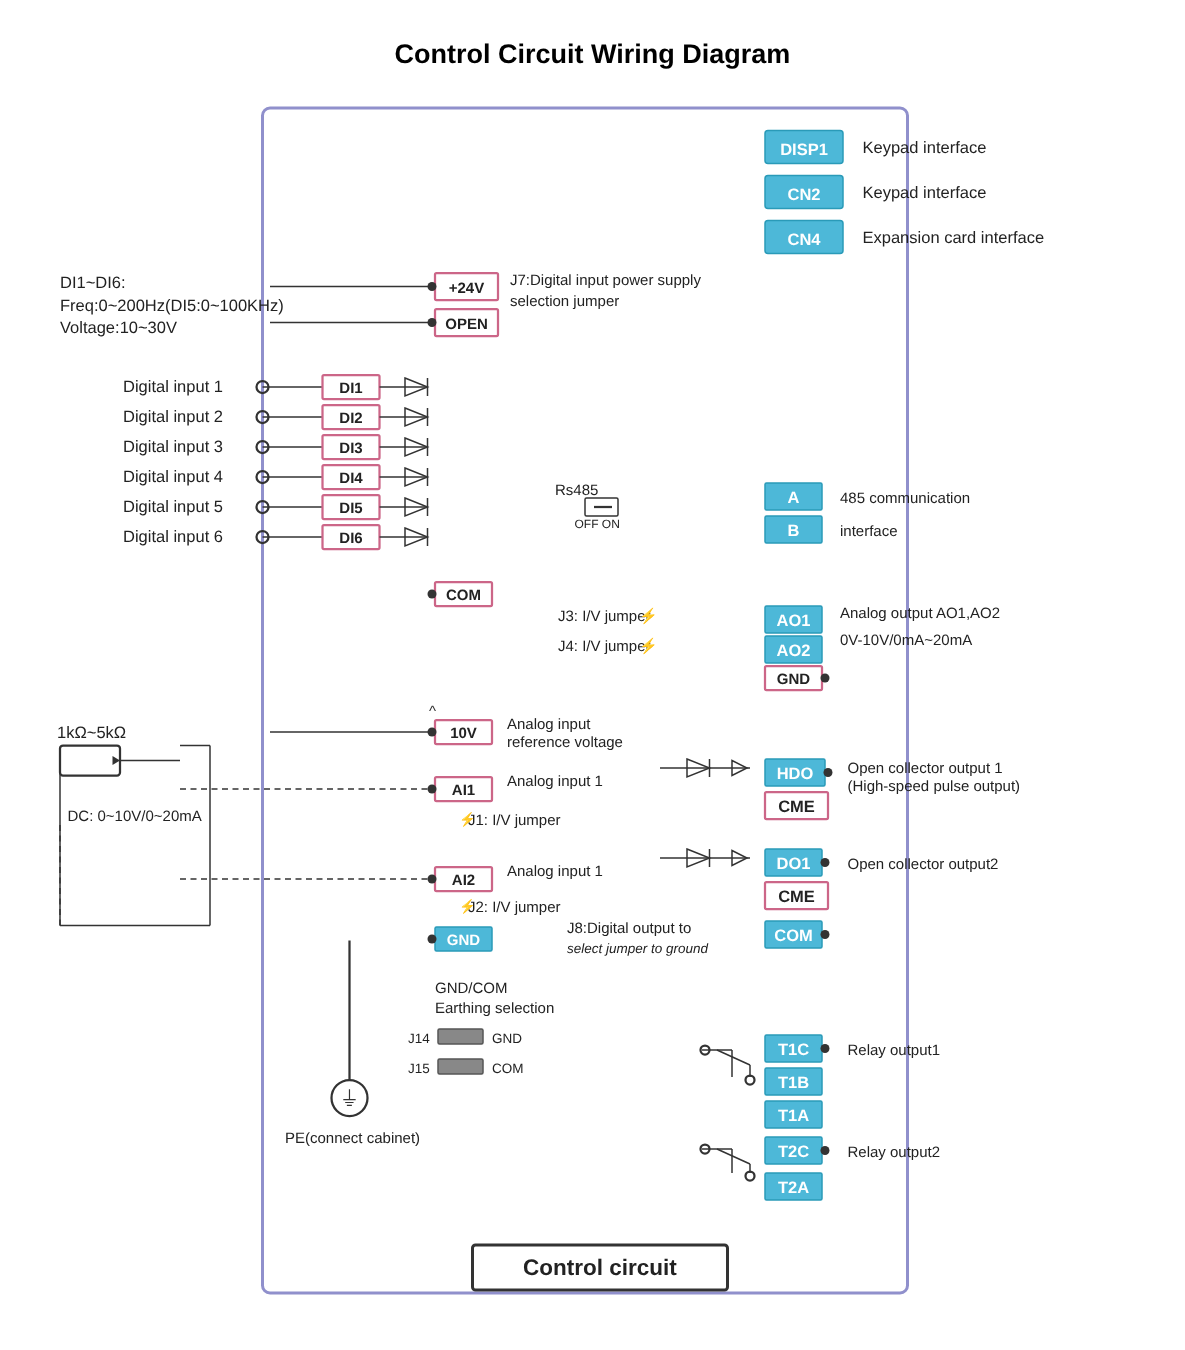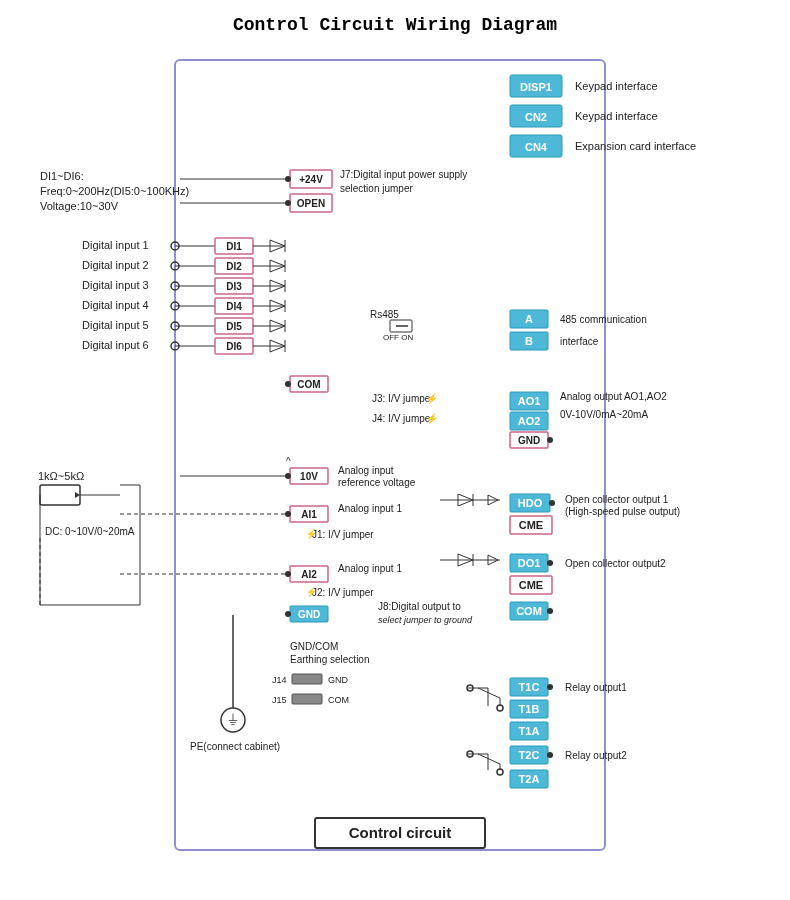--- a/index.html
+++ b/index.html
@@ -10,22 +10,21 @@
       width: 790px;
       min-height: 900px;
       padding: 10px 20px;
     }
 
     .page-title {
       text-align: center;
       font-weight: bold;
       font-size: 18px;
       margin-bottom: 15px;
-      margin-top: 5px;
-      font-family: Liberation Mono, monospace;
+      margin-top: 16px;
     }
 
     
     svg text {
       font-family: Arial, sans-serif;
     }
   </style>
 </head>
 <body>
 

